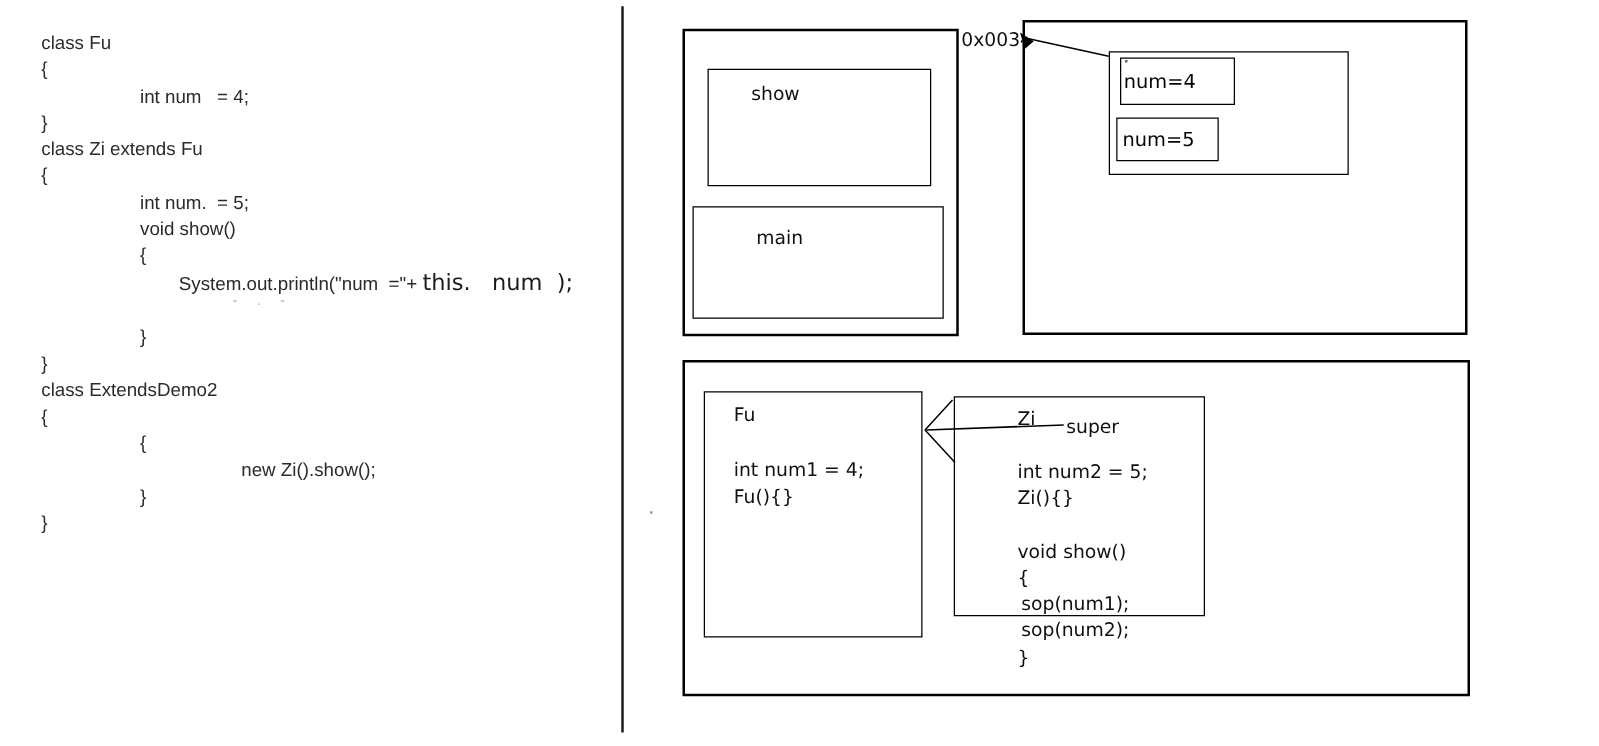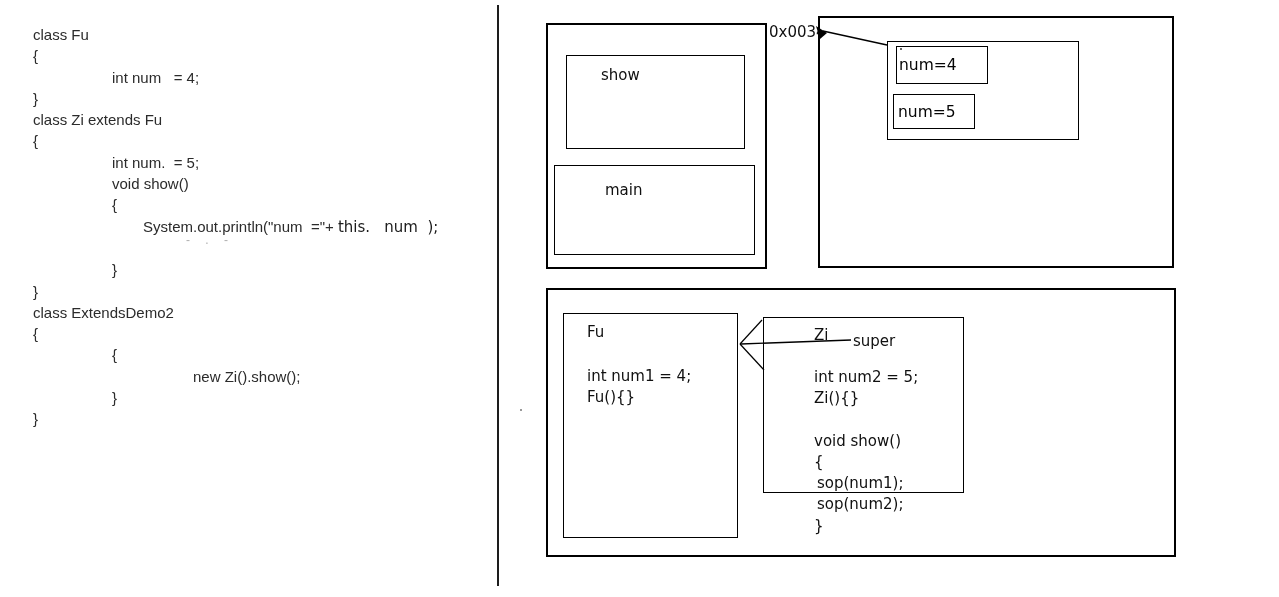--- a/index.html
+++ b/index.html
@@ -14,21 +14,21 @@
   #code-panel {
     position:absolute; left:33px; top:24px; width:460px;
     font-family:"Liberation Sans", sans-serif; font-size:15px; color:#2b2b2b;
   }
   .cl { line-height:21.3px; white-space:pre; }
   .ind0 { padding-left:0; }
   .ind1 { padding-left:79px; }
   .ind2 { padding-left:110px; }
   .ind3 { padding-left:160px; }
   .blankline { height:21.3px; }
-  .alt-seg { font-family:"DejaVu Sans", sans-serif; font-size:15px; color:#1c1c1c; }
+  .alt-seg { font-family:"DejaVu Sans", sans-serif; font-size:18px; color:#1c1c1c; }
   #erased-marks {
     position:absolute; left:186px; top:233px; color:#b0b0b0;
     font-family:"Liberation Sans", sans-serif; font-size:12px; letter-spacing:6px;
   }
 
   
   #divider { left:497px; top:5px; width:2px; height:581px; background:#1d1d1d; }
 
   
   .obox { position:absolute; border:2px solid #000; background:#fff; }
@@ -41,21 +41,21 @@
 
   #addr-label { left:769px; top:23px; font-size:15px; }
 
   #heap-box   { left:818px; top:16px;  width:356px; height:252px; }
   #object-box { left:887px; top:41px;  width:192px; height:99px; border-width:1.5px; }
   #num4-box   { left:896px; top:46px;  width:92px;  height:38px; display:flex; align-items:center; padding-left:2px; }
   #num5-box   { left:893px; top:94px;  width:82px;  height:35px; display:flex; align-items:center; padding-left:4px; }
   .numtext { font-size:15.5px; color:#050505; }
 
   #method-box { left:546px; top:288px; width:630px; height:269px; }
-  #fu-box { left:563px; top:313px; width:175px; height:225px; }
+  #fu-box { left:563px; top:313px; width:175px; height:197px; }
   #zi-box { left:763px; top:317px; width:201px; height:176px; }
 
   .speck { position:absolute; width:2px; height:2px; background:#666; }
 
   #line-layer { position:absolute; left:0; top:0; width:1279px; height:597px; pointer-events:none; }
 </style>
 </head>
 <body>
 
 <div id="screen">

